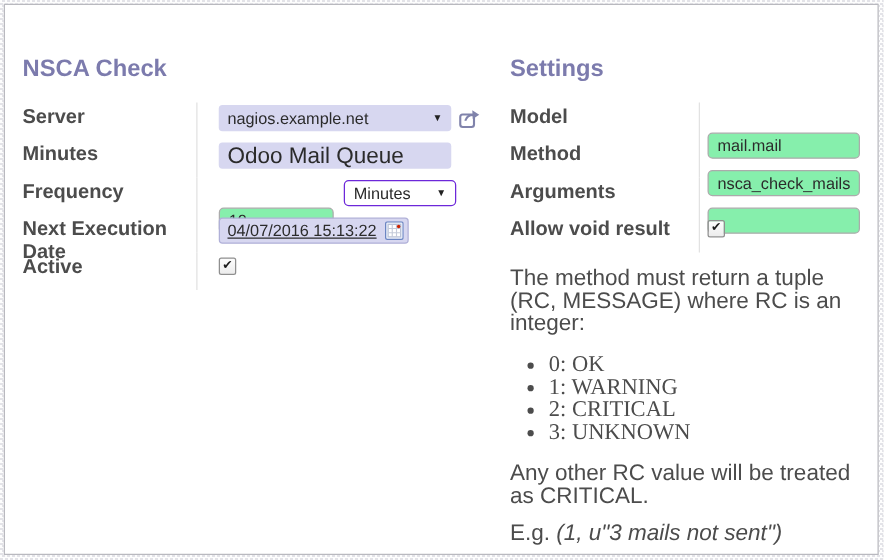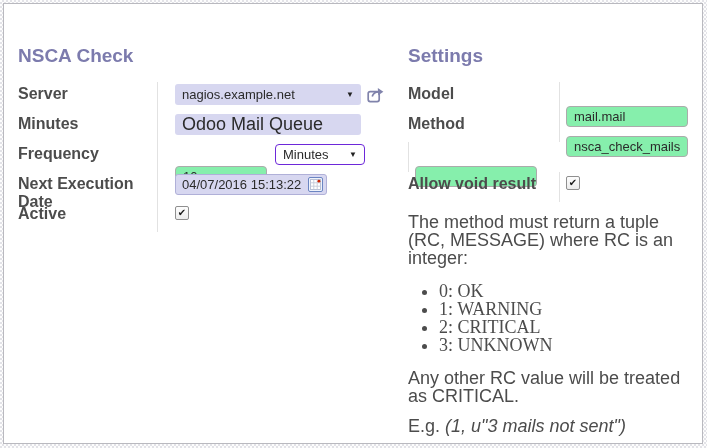--- a/index.html
+++ b/index.html
@@ -61,21 +61,21 @@
     font: inherit; font-size: 18px; color: #2b2b2b; outline: none;
     height: 21px; background: #d7d7f0; border: none;
     border-radius: 3px; padding: 0 7px;
   }
   .service-input { width: 186px; }
   .freq-input    { width: 92px; }
   .model-input, .method-input, .args-input { width: 122px; }
 
   .date-field {
     width: 152px; background: #d7d7f0; border: 1px solid #b0b0d8;
-    border-radius: 3px; justify-content: space-between; padding: 0 3px 0 6px;
+    border-radius: 3px; justify-content: space-between; padding: 0 3px 0 6px; text-decoration: underline;
   }
   .cal-btn { display: inline-flex; cursor: pointer; margin-left: 5px; }
 
   .ext-link { margin: 3px 0 0 6px; cursor: pointer; flex: none; }
 
   .checkbox {
     width: 14px; height: 14px; margin-top: 2px; cursor: pointer;
     border: 1px solid #8f8f8f; border-radius: 2px;
     background: linear-gradient(#fdfdfd, #ececec);
     display: flex; align-items: center; justify-content: center;
@@ -177,20 +177,21 @@
         </div>
 
         <div class="row">
           <div class="lbl">Method</div>
           <div class="fld">
             <input class="text-box method-input" value="nsca_check_mails" style="">
           </div>
         </div>
 
         <div class="row">
+          <div class="lbl">Arguments</div>
           <div class="fld">
             <input class="text-box args-input" value="" style="">
           </div>
         </div>
 
         <div class="row">
           <div class="lbl">Allow void result</div>
           <div class="fld">
             <div class="checkbox">
               <span>✔</span>

